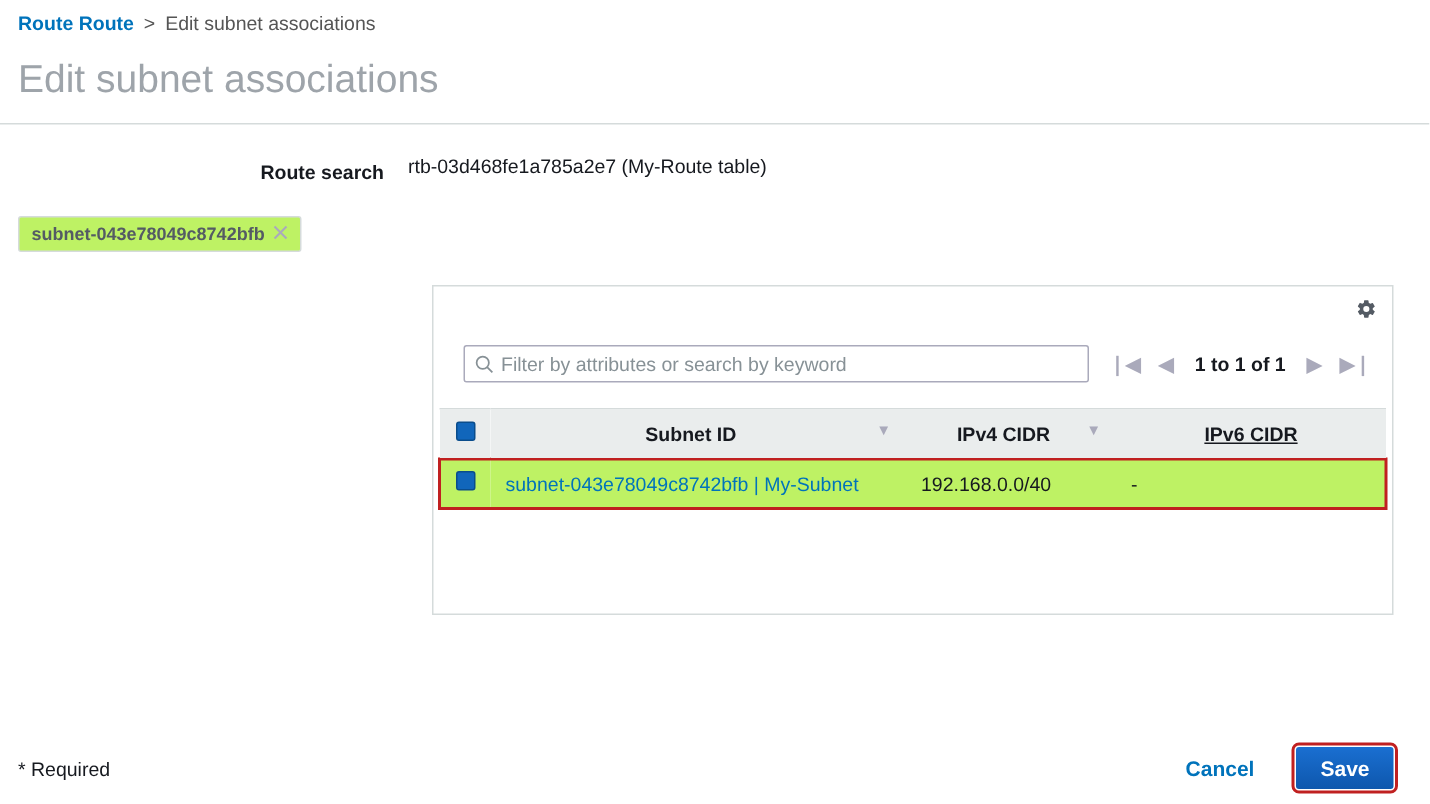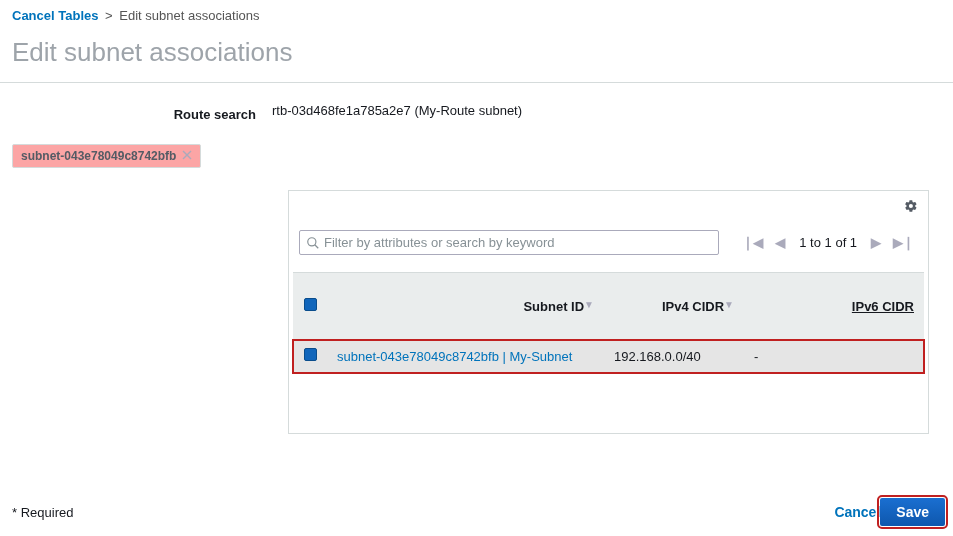--- a/index.html
+++ b/index.html
@@ -61,21 +61,21 @@
   }
   .field-value {
     flex: 1;
     color: #16191f;
   }
 
   
   .chip {
     display: inline-flex;
     align-items: center;
-    background: #fca5a5;
+    background: #bef264;
     border: 1px solid #d5dbdb;
     border-radius: 2px;
     padding: 4px 8px;
     font-size: 12px;
     font-weight: 700;
     color: #545b64;
   }
   .chip .chip-remove {
     margin-left: 6px;
     color: #aab;
@@ -114,20 +114,21 @@
 
   .search-box {
     flex: 1;
     max-width: 420px;
     display: flex;
     align-items: flex-end;
     border: 1px solid #aab;
     border-radius: 2px;
     padding: 4px 6px;
     background:#fff;
+    margin-left:10px;
   }
   .search-box svg { flex: 0 0 auto; margin-right:4px; }
   .search-box input {
     border: none;
     outline: none;
     font-size: 13px;
     width: 100%;
     color:#16191f;
   }
   .search-box input::placeholder { color:#879196; }
@@ -141,37 +142,37 @@
     font-size:13px;
   }
   .pager .pg-btn {
     color:#aab;
     padding: 2px 4px;
     cursor:pointer;
     font-weight:700;
   }
   .pager .pg-count {
     color:#16191f;
-    font-weight:400;
+    font-weight:700;
     margin: 12px 6px;
   }
 
   
   table.grid {
     width: calc(100% - 8px);
     margin: 0 4px;
     border-collapse: collapse;
   }
   table.grid th {
     background: #eaeded;
-    text-align: right;
+    text-align: center;
     font-weight: 700;
     font-size: 13px;
     color: #16191f;
-    padding: 25px 10px;
+    padding: 8px 10px;
     border-top: 1px solid #d5dbdb;
     border-bottom: 1px solid #d5dbdb;
     position:relative;
   }
   table.grid th .sort-caret {
     float:right;
     color:#aab;
     font-size:10px;
   }
   table.grid td {
@@ -182,44 +183,44 @@
   .checkbox-cell { width:34px; text-align:center; }
   .cbx {
     width:13px;height:13px;
     border-radius:2px;
     display:inline-block;
     background:#1166bb;
     border:1px solid #0a4d8c;
   }
 
   tr.data-row {
-    background:#e5e5e5;
+    background:#bef264;
     outline: 2px solid #c02020;
     outline-offset:-1px;
   }
   .subnet-link { color:#0073bb; }
 
   
   .footer {
     position:absolute;
     bottom:10px;
     left:12px;
-    right:8px;
+    right:24px;
     display:flex;
     align-items:center;
   }
   .req-note {
     color:#16191f;
     font-size:13px;
   }
   .footer-actions {
     margin-left:auto;
     display:flex;
     align-items:center;
-    gap:0;
+    gap:28px;
   }
   .btn-cancel {
     color:#0073bb;
     font-weight:700;
     cursor:pointer;
     font-size:14px;
     background:none;border:none;
   }
   .btn-save {
     background:#105ab3;
@@ -233,32 +234,32 @@
     cursor:pointer;
     outline: 2px solid #c02020;
     outline-offset:1px;
     text-align:right;
   }
 </style>
 </head>
 <body>
 
 <div class="breadcrumb">
-  <a href="#">Cancel Tables</a>
+  <a href="#">Route Route</a>
   <span class="sep">&gt;</span>
   <span class="current">Edit subnet associations</span>
 </div>
 
 <h1 class="page-title">Edit subnet associations</h1>
 
 <div class="form-area">
 
   <div class="field-row">
     <div class="field-label">Route search</div>
-    <div class="field-value">rtb-03d468fe1a785a2e7 (My-Route subnet)</div>
+    <div class="field-value">rtb-03d468fe1a785a2e7 (My-Route table)</div>
   </div>
 
   <div class="field-row">
     <div class="field-value">
       <span class="chip">
         <span>subnet-043e78049c8742bfb</span>
         <span class="chip-remove">
           <svg width="10" height="10" viewBox="0 0 10 10">
               <line x1="1" y1="1" x2="9" y2="9" stroke="#aab" stroke-width="1.4"></line>
               <line x1="9" y1="1" x2="1" y2="9" stroke="#aab" stroke-width="1.4"></line>

